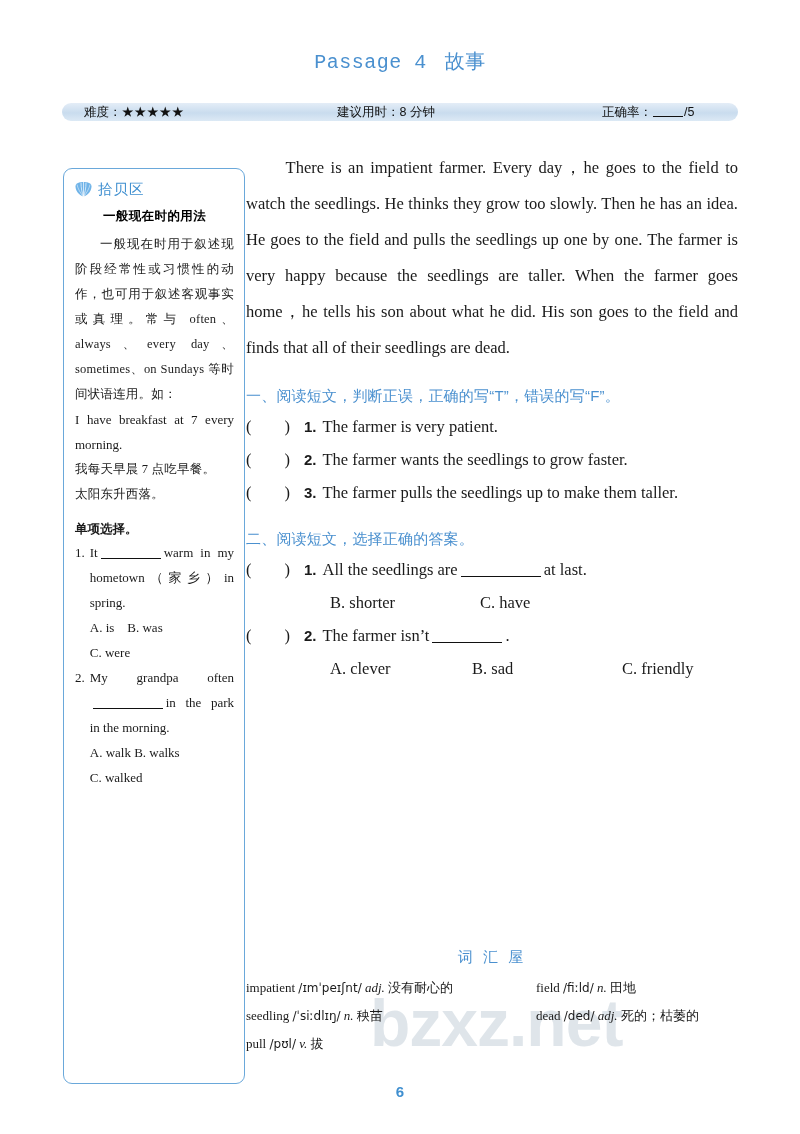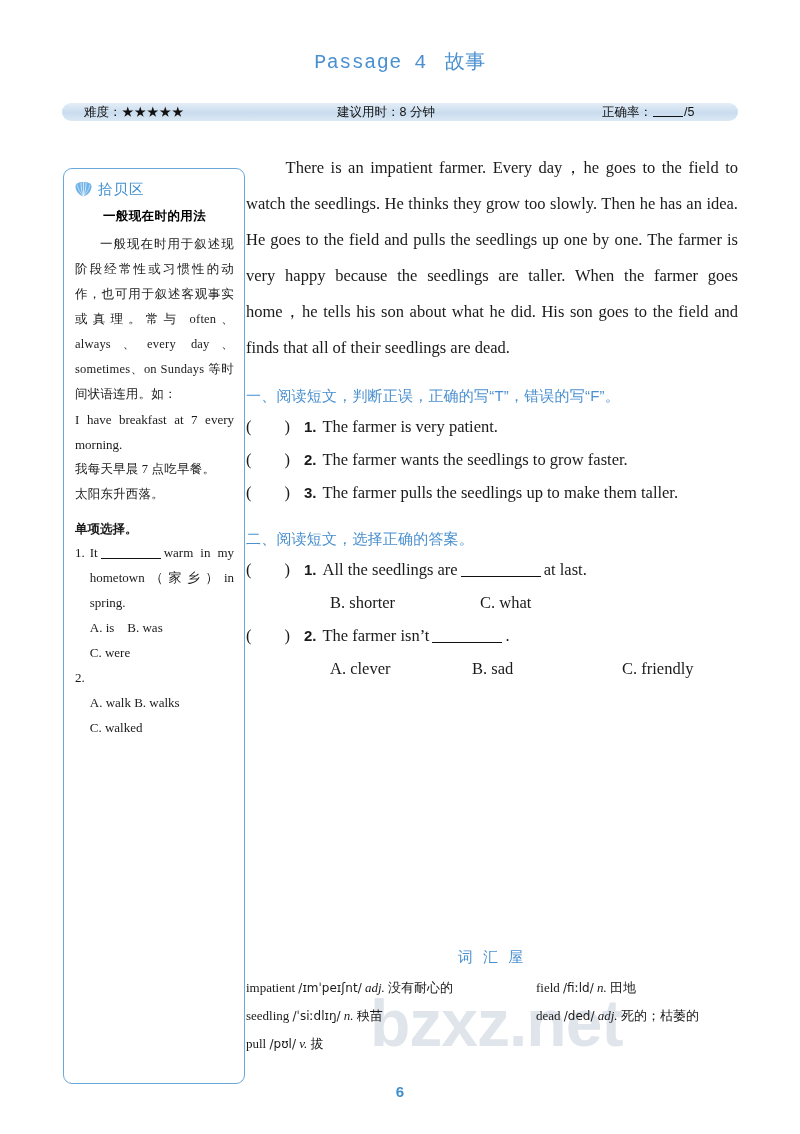--- a/index.html
+++ b/index.html
@@ -290,20 +290,23 @@
   <div class="sb-q">
     <span class="sb-q-num" style="visibility:hidden">1.</span>
     <span class="sb-q-body">
       <span>A. is</span>&nbsp;&nbsp;&nbsp;&nbsp;<span>B. was</span><br>
       <span>C. were</span>
     </span>
   </div>
 
   <div class="sb-q">
     <span class="sb-q-num">2.</span>
+    <span class="sb-q-body">
+      <span>My grandpa often</span><span class="ul-blank ul-70"></span><span>in the park in the morning.</span>
+    </span>
   </div>
   <div class="sb-q">
     <span class="sb-q-num" style="visibility:hidden">2.</span>
     <span class="sb-q-body">
       <span>A. walk</span>&nbsp;<span>B. walks</span><br>
       <span>C. walked</span>
     </span>
   </div>
 </div>
 
@@ -335,21 +338,21 @@
 
   <div class="q-row">
     <span class="q-paren">(        )</span>
     <span class="q-num">1.</span>
     <span class="q-text">
       <span>All the seedlings are</span><span class="ul-blank ul-80"></span><span>at last.</span>
     </span>
   </div>
   <div class="opts">
     <span class="opt opt-b">B. shorter</span>
-    <span class="opt opt-c">C. what</span>
+    <span class="opt opt-c">C. have</span>
   </div>
 
   <div class="q-row">
     <span class="q-paren">(        )</span>
     <span class="q-num">2.</span>
     <span class="q-text">
       <span>The farmer isn’t</span><span class="ul-blank ul-70"></span><span>.</span>
     </span>
   </div>
   <div class="opts">

